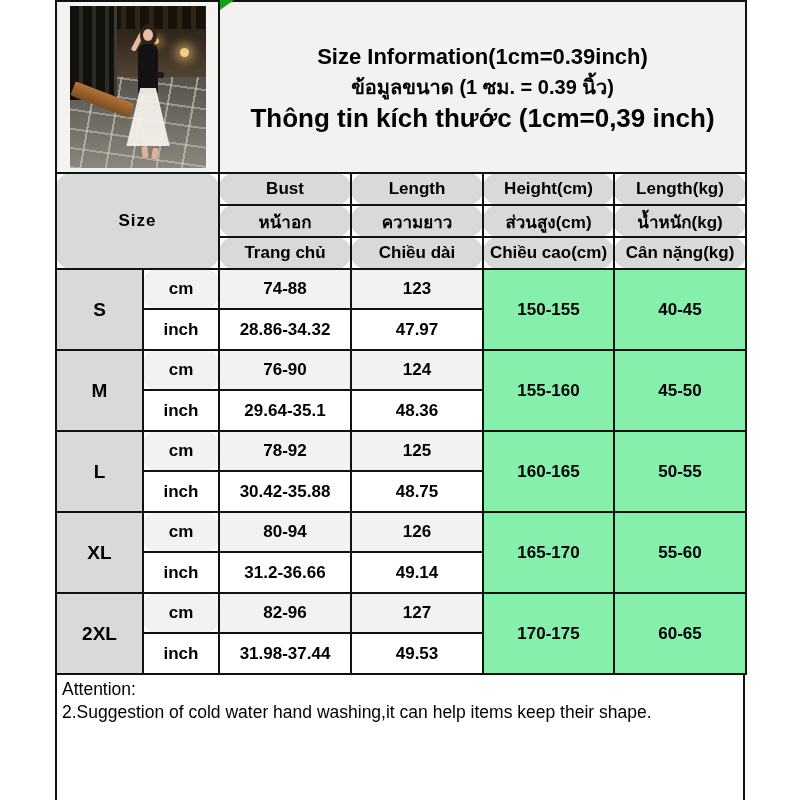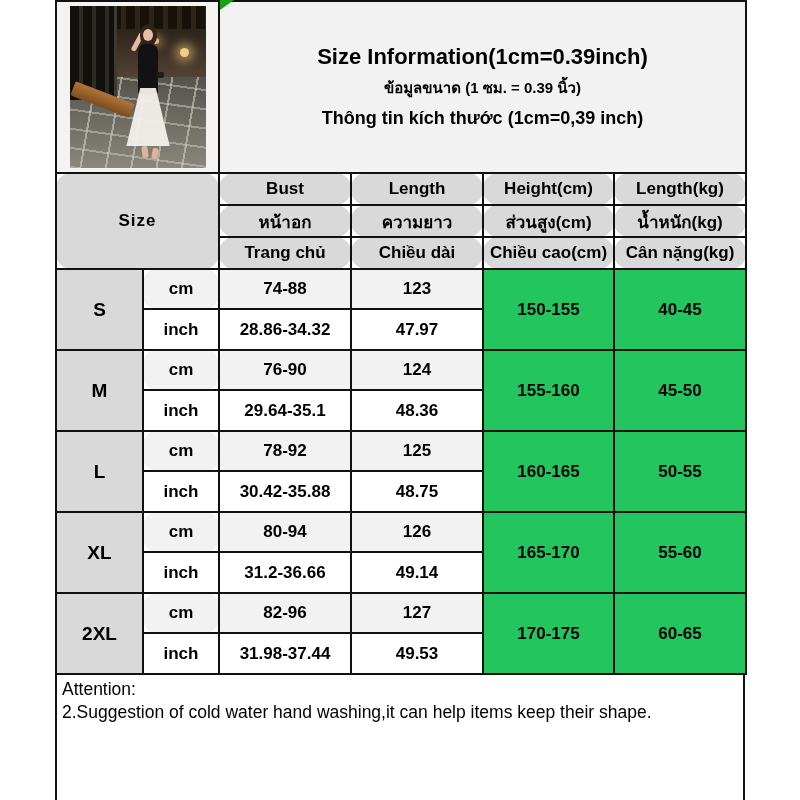--- a/index.html
+++ b/index.html
@@ -12,30 +12,30 @@
 
   table.size-table{border-collapse:collapse;table-layout:fixed;width:690px;padding-left:16px;}
   table.size-table td{
     border:2px solid #111;text-align:center;vertical-align:middle;
     padding:0;overflow:hidden;font-weight:bold;
   }
   .photo-cell{background:#f4f3f1;height:170px;}
   .title-cell{background:#f2f2f2;}
   .title-inner{display:flex;flex-direction:column;justify-content:center;align-items:center;height:170px;}
   .title-en{font-size:22px;line-height:31px;}
-  .title-th{font-size:15px;line-height:31px;}
-  .title-vi{font-size:18px;line-height:31px;}
+  .title-th{font-size:20px;line-height:31px;}
+  .title-vi{font-size:26px;line-height:31px;}
 
   .hdr td{background:#d9d9d9;height:30px;font-size:17px;border-radius:15px;}
   .size-head{font-size:34px;letter-spacing:1px;}
 
   .cm-row td{background:#f2f2f2;height:38px;font-size:17px;}
   .inch-row td{background:#ffffff;height:39px;font-size:17px;}
   td.size-cell{background:#d9d9d9;font-size:19px;}
-  td.span-cell{background:#22c55e;font-size:17px;}
+  td.span-cell{background:#86efac;font-size:17px;}
   td.unit-cell{font-size:17px;border-radius:14px;}
 
   .attention{
     box-sizing:border-box;width:690px;height:150px;background:#fff;
     border-left:2px solid #111;border-right:2px solid #111;border-bottom:2px solid #111;
     padding:3px 6px 0 5px;text-align:left;font-size:17.5px;line-height:23px;font-weight:normal;
   }
 
   .green-flag{
     position:absolute;left:165px;top:0;width:14px;height:10px;

